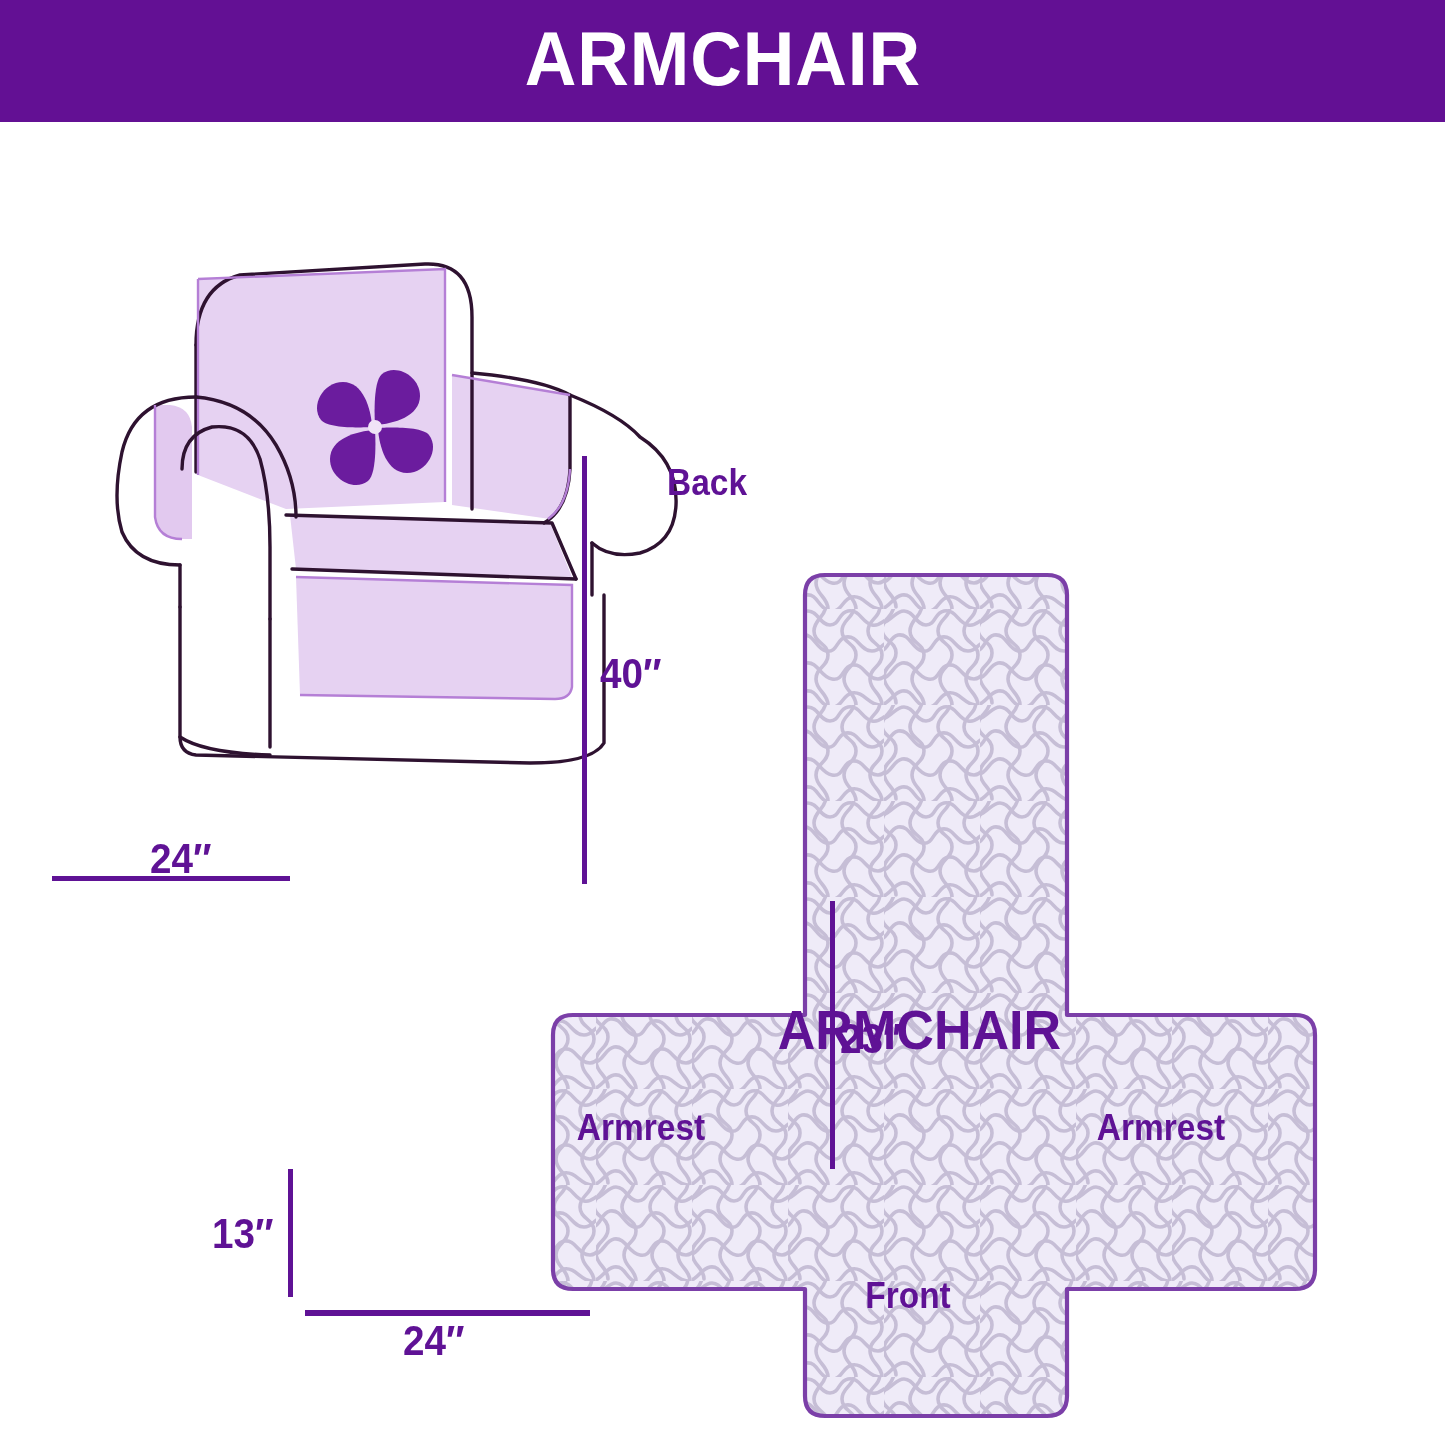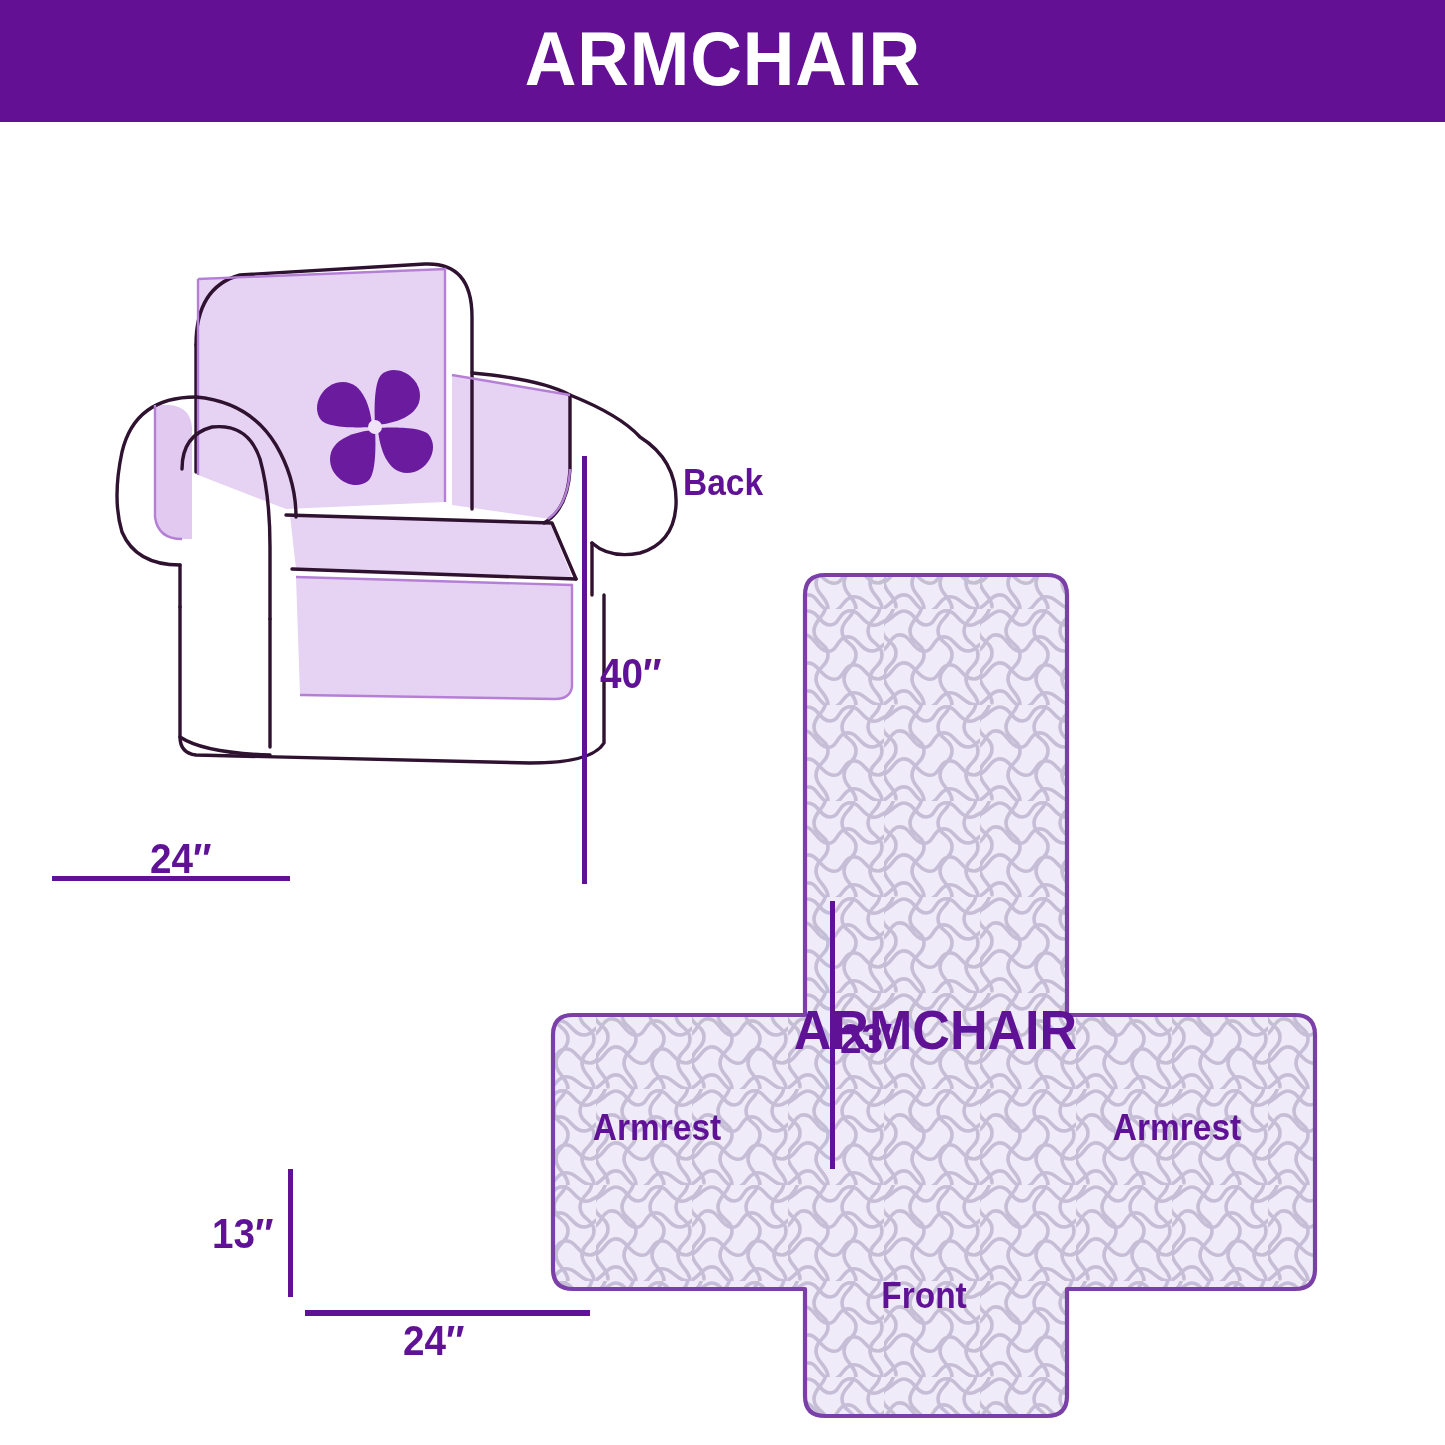--- a/index.html
+++ b/index.html
@@ -183,19 +183,19 @@
   <div class="dim-rule" id="rule-24b"></div>
 
   <div class="dim-text" id="dim-40">40″</div>
   <div class="dim-text" id="dim-24t">24″</div>
   <div class="dim-text" id="dim-23">23″</div>
   <div class="dim-text" id="dim-13">13″</div>
   <div class="dim-text" id="dim-24b">24″</div>
 
 </div>
 
-<div id="diagram-text-layer" style="position:absolute;left:500px;top:417px;width:945px;height:1020px;pointer-events:none;">
+<div id="diagram-text-layer" style="position:absolute;left:484px;top:417px;width:945px;height:1020px;pointer-events:none;">
   <div class="diagram-label" style="font-size:36px;left:180px;top:45px;">Back</div>
   <div class="diagram-label" style="font-size:56px;left:283px;top:580px;letter-spacing:0px;">ARMCHAIR</div>
   <div class="diagram-label" style="font-size:36px;left:88px;top:690px;">Armrest</div>
   <div class="diagram-label" style="font-size:36px;left:608px;top:690px;">Armrest</div>
   <div class="diagram-label" style="font-size:36px;left:378px;top:858px;">Front</div>
 </div>
 
 </body></html>

